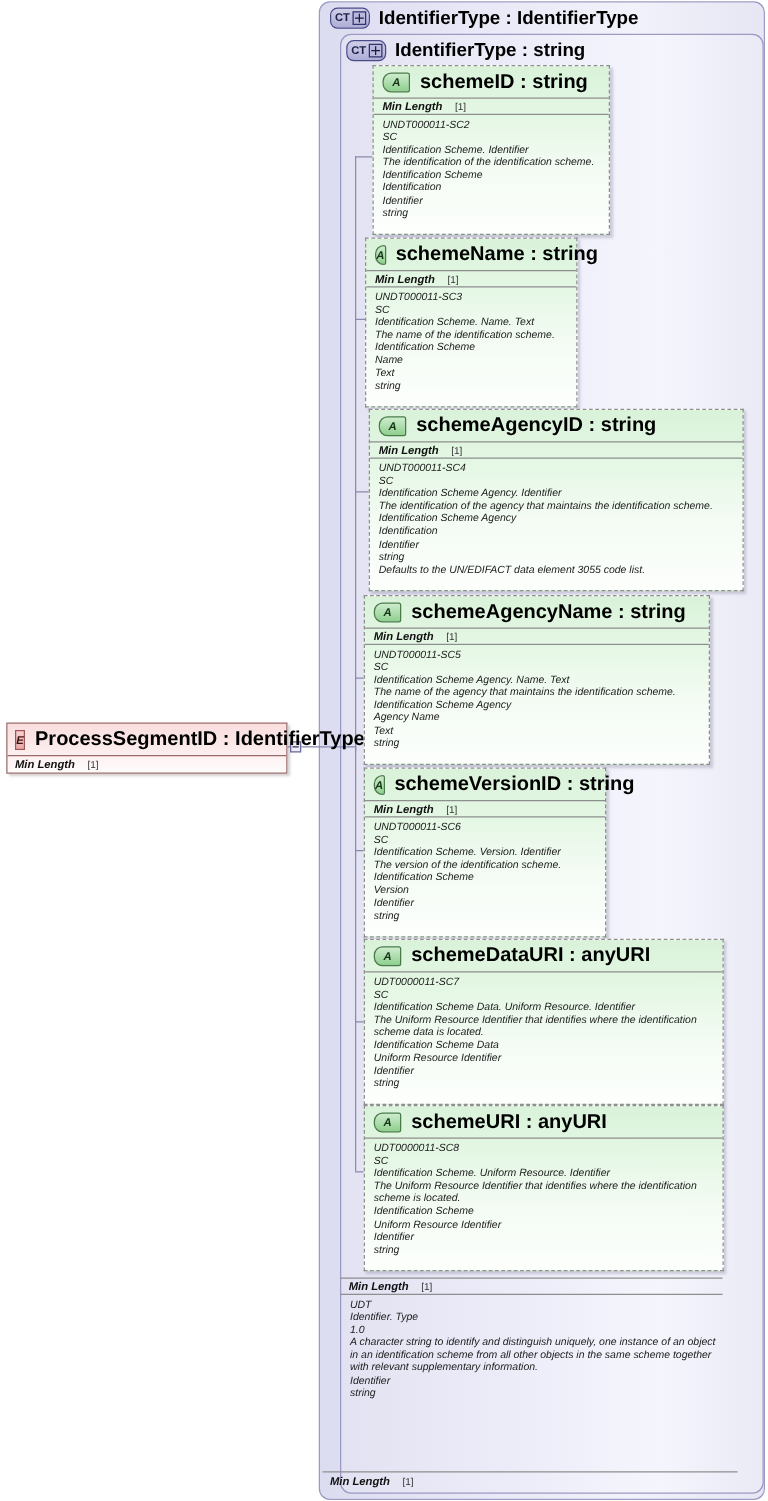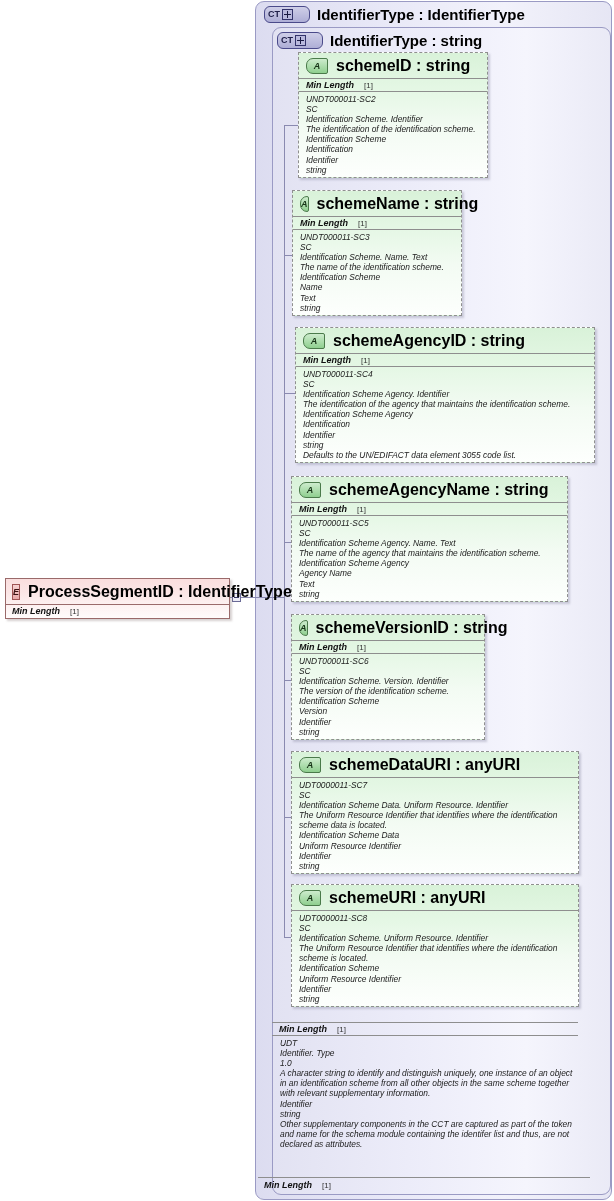--- a/index.html
+++ b/index.html
@@ -23,21 +23,21 @@
     background:linear-gradient(to right,#e2e2f2 0%,#ececf9 40%,#f5f5fd 75%,#eaeaf6 100%);
     box-sizing:border-box;
   }
 
   .ct-head{position:absolute;display:flex;align-items:center;gap:7px;}
   .ct-title{font-size:15px;font-weight:bold;color:#000;white-space:nowrap;}
 
   
   .icon-ct{
     display:inline-flex;align-items:center;
-    height:15px;padding:0 16px 0 3px;
+    height:15px;padding:0 2px 0 3px;
     border:1px solid #4a4a8a;border-radius:6px;
     background:linear-gradient(to bottom,#cfcfe8,#aeaed6);
     font-size:9px;font-weight:bold;color:#20204a;
     letter-spacing:0px;line-height:13px;
   }
   .icon-ct .plusbox{
     display:inline-block;width:9px;height:9px;margin-left:2px;
     border:1px solid #33336b;background:#b9b9dd;position:relative;
   }
   .icon-ct .plusbox::before,.icon-ct .plusbox::after{
@@ -70,21 +70,21 @@
   }
   .facet-row{
     border-top:1px solid #8e8e8e;border-bottom:1px solid #8e8e8e;
     padding:1px 6px 1px 7px;
     display:flex;align-items:baseline;gap:10px;
     font-size:9px;
   }
   .facet-label{font-style:italic;font-weight:bold;color:#111;}
   .facet-val{font-size:8px;color:#333;}
   .doc{
-    padding:2px 5px 2px 7px;
+    padding:2px 5px 12px 7px;
     font-size:8.4px;font-style:italic;color:#1b1b1b;line-height:10.1px;
   }
   .doc div{white-space:normal;}
 
   
   .elem-box{
     position:absolute;left:5px;top:578px;width:225px;
     box-sizing:border-box;
     border:1px solid #9a6a6a;
     background:linear-gradient(to bottom,#fadede 0%,#fbe6e6 35%,#fdf2f2 70%,#fffcfc 100%);
@@ -345,21 +345,20 @@
       <span class="facet-label">Min Length</span>
       <span class="facet-val">[1]</span>
     </div>
     <div class="doc">
       <div>UDT</div>
       <div>Identifier. Type</div>
       <div>1.0</div>
       <div>A character string to identify and distinguish uniquely, one instance of an object in an identification scheme from all other objects in the same scheme together with relevant supplementary information.</div>
       <div>Identifier</div>
       <div>string</div>
-      <div>Other supplementary components in the CCT are captured as part of the token and name for the schema module containing the identifer list and thus, are not declared as attributes.</div>
     </div>
   </div>
 
   <div class="outer-facet">
     <span class="facet-label">Min Length</span>
     <span class="facet-val">[1]</span>
   </div>
 
 </div>
 

